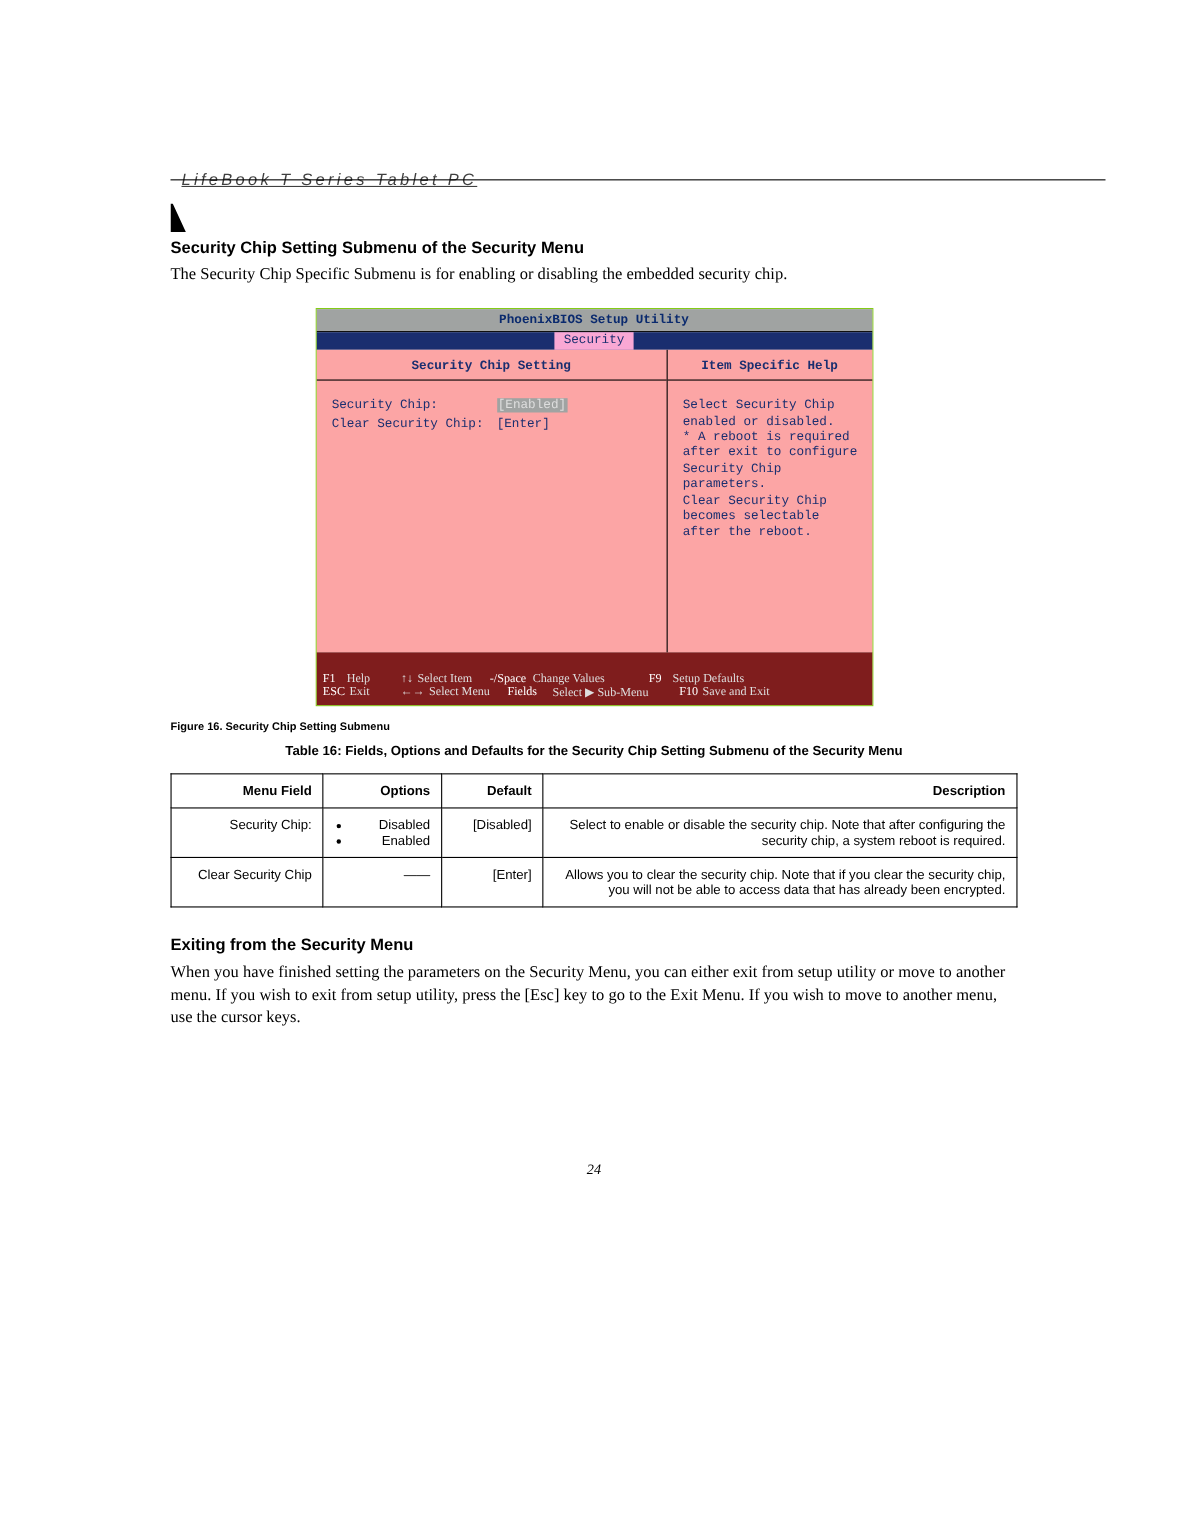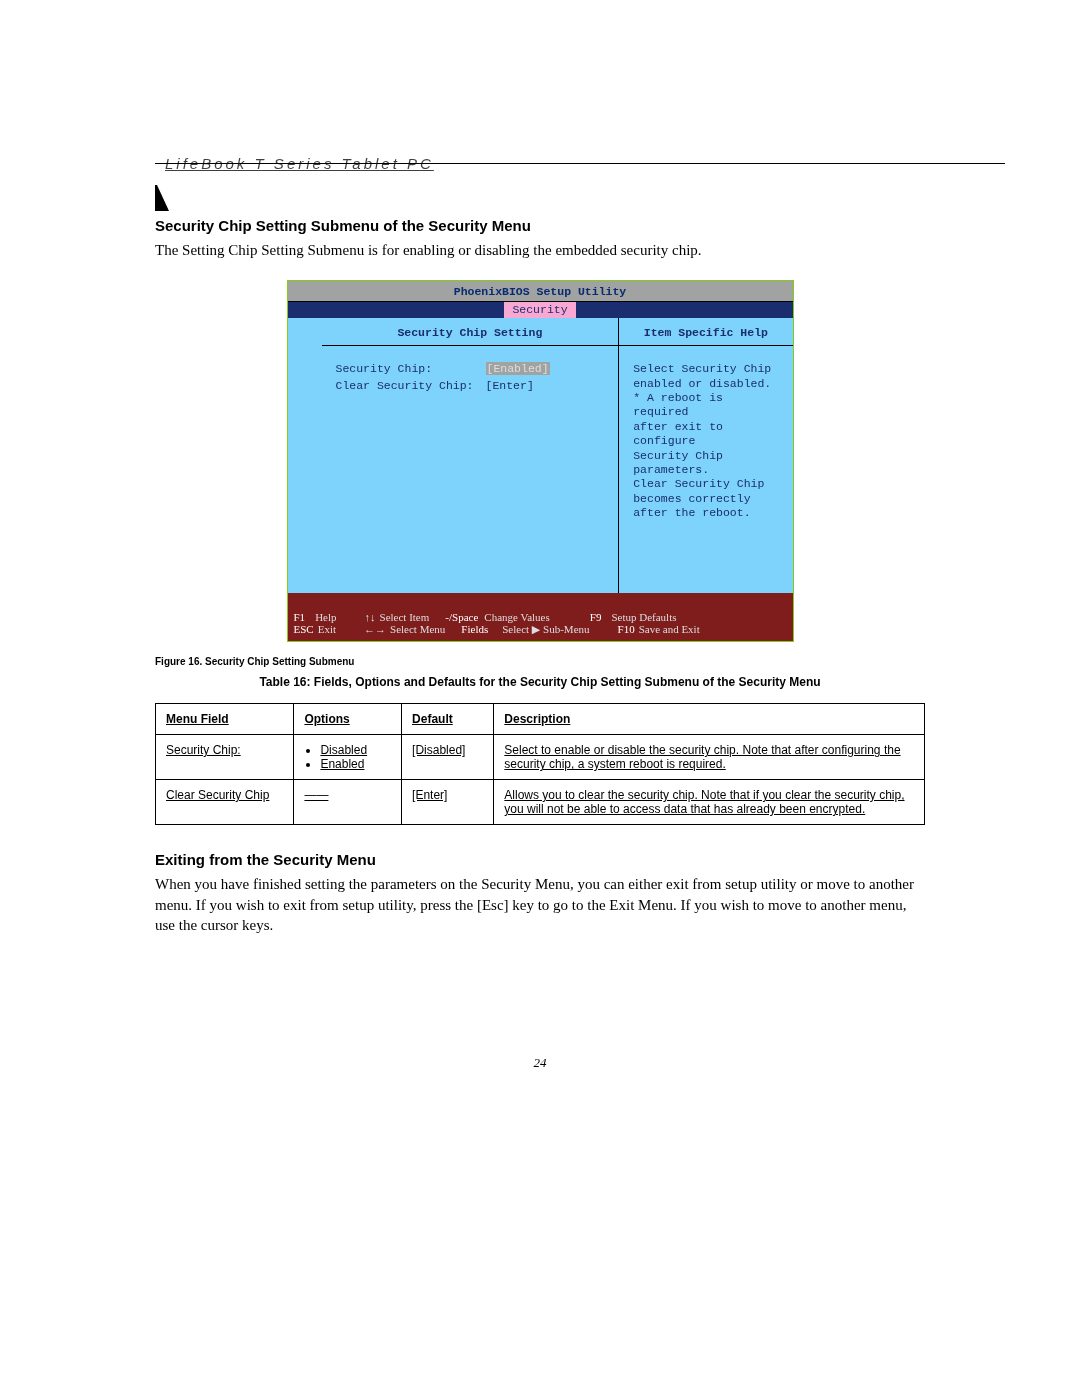--- a/index.html
+++ b/index.html
@@ -73,23 +73,22 @@
   .bios-tab {
     background: #f9a8d4;
     color: #1a2e6f;
     font-weight: normal;
     padding: 1px 8px 0;
     height: 16px;
     box-sizing: border-box;
   }
   .bios-cols {
     display: flex;
-    background: #7dd3fc;
+    background: #fca5a5;
     min-height: 275px;
-    padding-left: 34px;
   }
   .bios-left {
     flex: 0 0 63%;
     border-right: 1px solid #000;
   }
   .bios-right {
     flex: 1;
   }
   .col-head {
     text-align: center;
@@ -145,23 +144,22 @@
   }
   table.fields {
     border-collapse: collapse;
     width: 100%;
     font-family: Verdana, Arial, sans-serif;
     font-size: 12px;
   }
   table.fields th, table.fields td {
     border: 1px solid #000;
     padding: 8px 10px;
-    text-align: left;
+    text-align: right;
     vertical-align: top;
-    text-decoration: underline;
   }
   table.fields th { font-weight: 700; }
   .opts ul { margin:0; padding-left: 16px; }
   .dash { text-align:center; }
   .page-num {
     text-align: center;
     font-style: italic;
     font-family: Georgia, serif;
     font-size: 13px;
     margin-top: 120px;
@@ -174,21 +172,21 @@
   <div class="thin-rule"></div>
   <div class="running-head">LifeBook T Series Tablet PC</div>
 
   <div class="corner-mark">
     <svg width="16" height="26" viewBox="0 0 16 26">
         <path d="M0 0 H16 V0 H2 L14 26 H0 Z" fill="#000"></path>
       </svg>
   </div>
 
   <h2 class="section">Security Chip Setting Submenu of the Security Menu</h2>
-  <p class="body">The Setting Chip Setting Submenu is for enabling or disabling the embedded security chip.</p>
+  <p class="body">The Security Chip Specific Submenu is for enabling or disabling the embedded security chip.</p>
 
   <div class="bios">
     <div class="bios-title">PhoenixBIOS Setup Utility</div>
     <div class="bios-tabs">
       <div class="bios-tab">Security</div>
     </div>
     <div class="bios-cols">
       <div class="bios-left">
         <div class="col-head">Security Chip Setting</div>
         <div class="bios-body">
@@ -205,21 +203,21 @@
       <div class="bios-right">
         <div class="col-head">Item Specific Help</div>
         <div class="help-body">
           <div>Select Security Chip</div>
           <div>enabled or disabled.</div>
           <div></div>
           <div>* A reboot is required</div>
           <div>after exit to configure</div>
           <div>Security Chip parameters.</div>
           <div>Clear Security Chip</div>
-          <div>becomes correctly</div>
+          <div>becomes selectable</div>
           <div>after the reboot.</div>
         </div>
       </div>
     </div>
     <div class="bios-footer">
       <div class="bios-foot-row">
         <span class="fk">F1</span>
         <span class="fgap" style="width:10px"></span>
         <span>Help</span>
         <span class="fgap" style="width:28px"></span>

